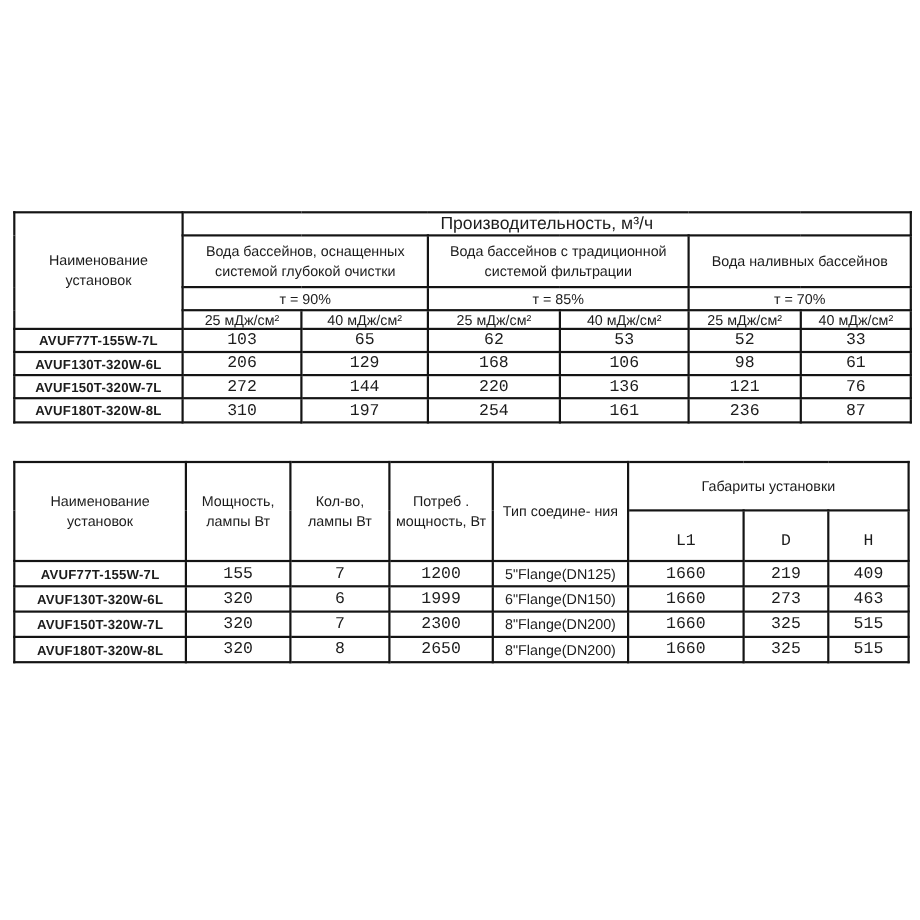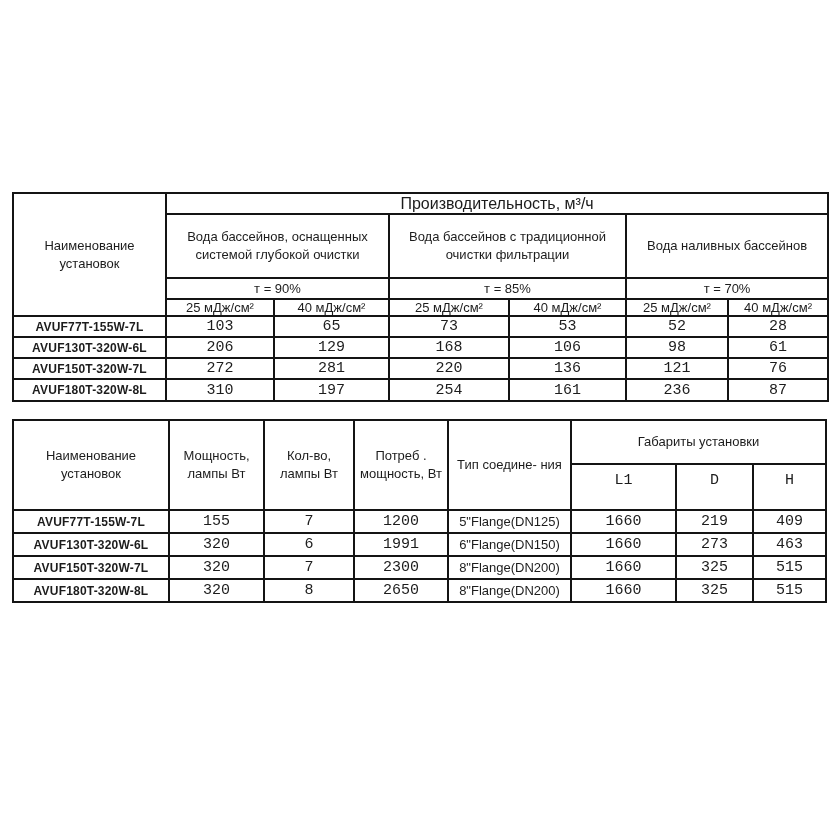--- a/index.html
+++ b/index.html
@@ -33,21 +33,21 @@
   .t2 { left: 12px; top: 419px; width: 813px; }
 
   .hdr      { font-size: 13px; line-height: 1.35; }
   .hdr-sm   { font-size: 16px; }
   .tau      { font-size: 13px; }
   .dose     { font-size: 13px; }
   .model    { font-size: 12px; letter-spacing: 0.2px; font-weight: bold; }
   .num      { font-family: "Liberation Mono", "DejaVu Sans Mono", monospace; font-size: 15px; }
   .conn     { font-size: 13px; }
   .dim-lbl  { font-family: "Liberation Mono", "DejaVu Sans Mono", monospace; font-size: 15px;
-              vertical-align: bottom; padding-bottom: 20px; margin-top: 11px; }
+              vertical-align: bottom; padding-bottom: 9px; margin-top: 11px; }
 </style>
 </head>
 <body>
 
 <div class="page">
 
   <table class="t1">
     <colgroup>
       <col style="width:153px">
         <col style="width:108px">
@@ -55,60 +55,60 @@
       <col style="width:120px">
         <col style="width:117px">
         <col style="width:102px">
         <col style="width:100px">
     </colgroup>
     <tbody>
         <tr style="height:21px">
       <td rowspan="4" class="hdr">Наименование установок</td>
       <td colspan="6" class="hdr-sm">Производительность, м³/ч</td>
     </tr>
-    <tr style="height:64px">
+    <tr style="height:47px">
       <td colspan="2" class="hdr">Вода бассейнов, оснащенных системой глубокой очистки</td>
-      <td colspan="2" class="hdr">Вода бассейнов с традиционной очистки фильтрации</td>
+      <td colspan="2" class="hdr">Вода бассейнов с традиционной системой фильтрации</td>
       <td colspan="2" class="hdr">Вода наливных бассейнов</td>
     </tr>
     <tr style="height:21px">
       <td colspan="2" class="tau">т = 90%</td>
       <td colspan="2" class="tau">т = 85%</td>
       <td colspan="2" class="tau">т = 70%</td>
     </tr>
     <tr style="height:15px">
       <td class="dose">25 мДж/см²</td>
       <td class="dose">40 мДж/см²</td>
       <td class="dose">25 мДж/см²</td>
       <td class="dose">40 мДж/см²</td>
       <td class="dose">25 мДж/см²</td>
       <td class="dose">40 мДж/см²</td>
     </tr>
     <tr style="height:21px">
       <td class="model">AVUF77T-155W-7L</td>
       <td class="num">103</td>
       <td class="num">65</td>
-      <td class="num">73</td>
+      <td class="num">62</td>
       <td class="num">53</td>
       <td class="num">52</td>
-      <td class="num">28</td>
+      <td class="num">33</td>
     </tr>
     <tr style="height:21px">
       <td class="model">AVUF130T-320W-6L</td>
       <td class="num">206</td>
       <td class="num">129</td>
       <td class="num">168</td>
       <td class="num">106</td>
       <td class="num">98</td>
       <td class="num">61</td>
     </tr>
     <tr style="height:21px">
       <td class="model">AVUF150T-320W-7L</td>
       <td class="num">272</td>
-      <td class="num">281</td>
+      <td class="num">144</td>
       <td class="num">220</td>
       <td class="num">136</td>
       <td class="num">121</td>
       <td class="num">76</td>
     </tr>
     <tr style="height:22px">
       <td class="model">AVUF180T-320W-8L</td>
       <td class="num">310</td>
       <td class="num">197</td>
       <td class="num">254</td>
@@ -151,21 +151,21 @@
       <td class="num">1200</td>
       <td class="conn">5"Flange(DN125)</td>
       <td class="num">1660</td>
       <td class="num">219</td>
       <td class="num">409</td>
     </tr>
     <tr style="height:23px">
       <td class="model">AVUF130T-320W-6L</td>
       <td class="num">320</td>
       <td class="num">6</td>
-      <td class="num">1991</td>
+      <td class="num">1999</td>
       <td class="conn">6"Flange(DN150)</td>
       <td class="num">1660</td>
       <td class="num">273</td>
       <td class="num">463</td>
     </tr>
     <tr style="height:23px">
       <td class="model">AVUF150T-320W-7L</td>
       <td class="num">320</td>
       <td class="num">7</td>
       <td class="num">2300</td>

